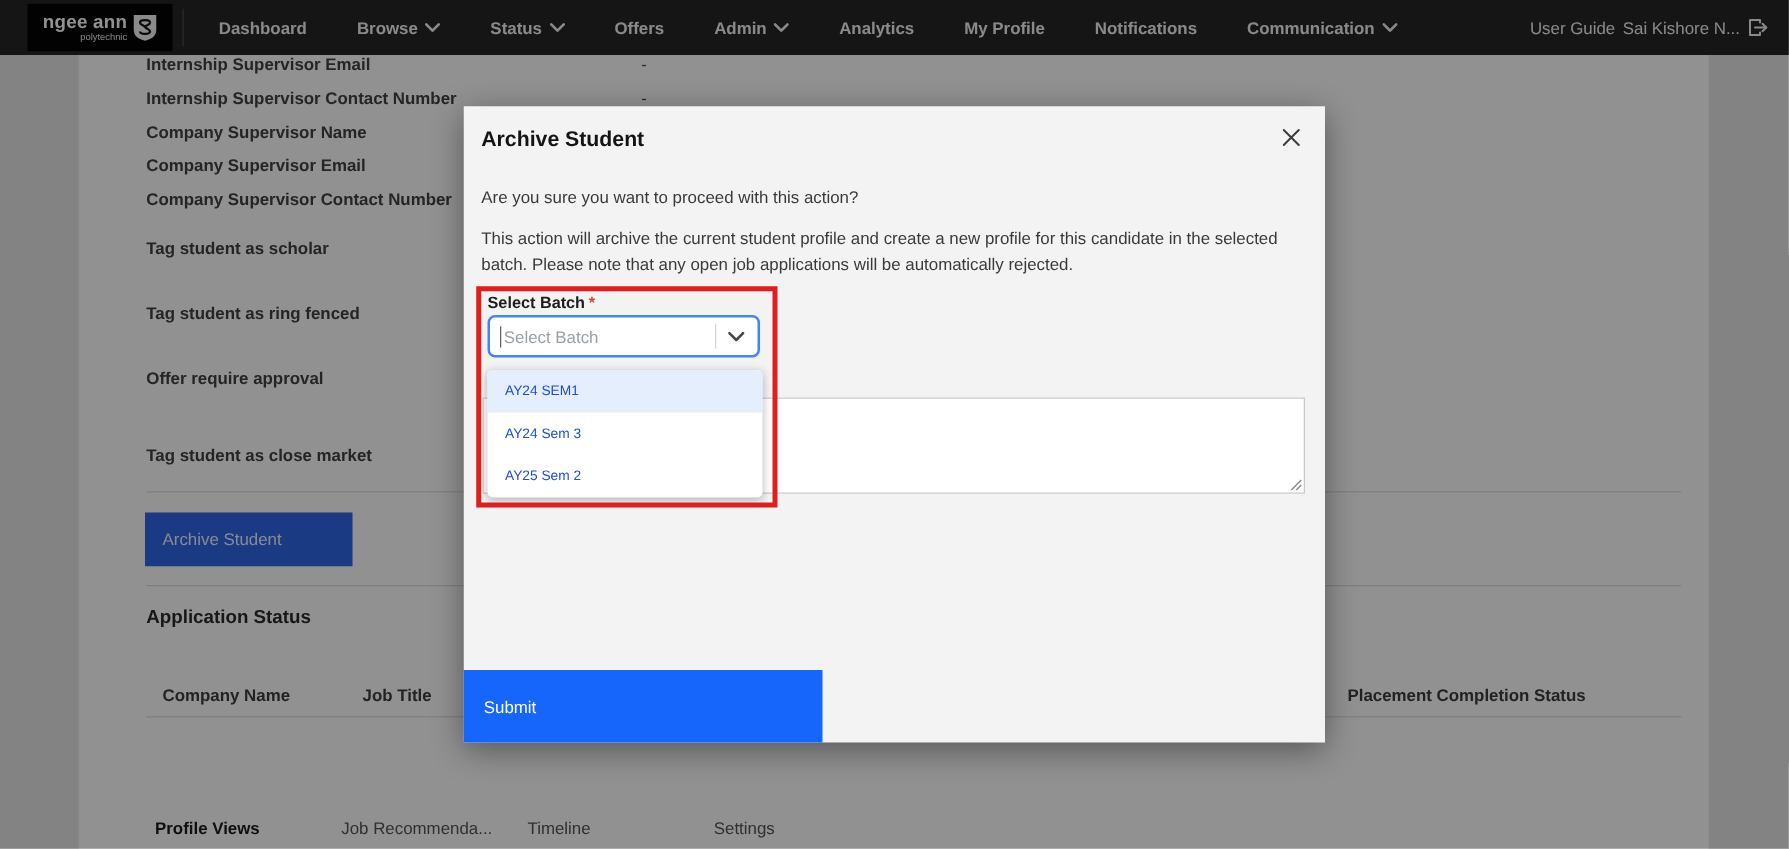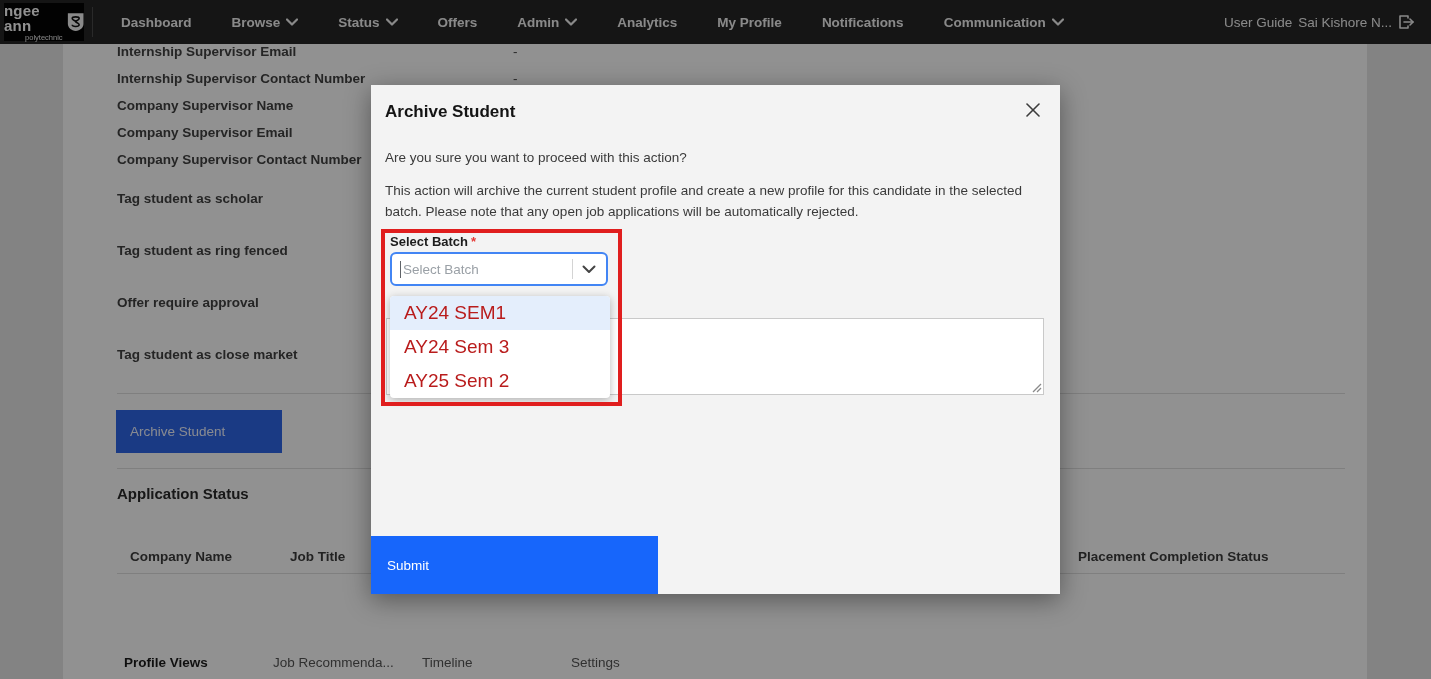--- a/index.html
+++ b/index.html
@@ -2,21 +2,21 @@
 <html><head>
 <meta charset="utf-8">
 <style>
   * { margin:0; padding:0; box-sizing:border-box; }
   html,body { width:1431px; height:679px; overflow:hidden;
     font-family:"Liberation Sans", sans-serif; background:#e7e7e7; }
 
   
   .topnav { position:absolute; left:0; top:0; width:1431px; height:44px;
     background:#262626; display:flex; align-items:center; z-index:1; }
-  .logo { width:80px; height:38px; background:#050505; margin-left:4px;
+  .logo { width:116px; height:38px; background:#050505; margin-left:22px;
     display:flex; align-items:center; justify-content:center; gap:4px; cursor:pointer; }
   .logo-text { display:flex; flex-direction:column; align-items:flex-end; line-height:1; }
   .logo-main { color:#fff; font-weight:bold; font-size:15px; letter-spacing:.2px; }
   .logo-sub { color:#e8e8e8; font-size:7.5px; margin-top:1px; }
   .nav-sep { width:1px; height:30px; background:#4a4a4a; margin-left:8px; }
   .nav-items { display:flex; align-items:center; margin-left:28px; }
   .nav-item { display:flex; align-items:center; gap:6px; color:#f1f1f1;
     font-size:13.5px; font-weight:bold; margin-right:40px; cursor:pointer; white-space:nowrap; }
   .nav-right { margin-left:auto; display:flex; align-items:center; gap:6px;
     margin-right:16px; color:#f1f1f1; font-size:13.5px; }
@@ -65,21 +65,21 @@
   .sel-chev polyline { fill:none; stroke:#444; stroke-width:2; stroke-linecap:round; stroke-linejoin:round; }
   .comments { position:absolute; left:15px; top:233px; width:658px; height:77px;
     background:#fff; border:1px solid #c9c9c9; resize:none; z-index:1;
     font-family:"Liberation Sans",sans-serif; font-size:13px; padding:6px; }
   .resize-grip { position:absolute; left:659px; top:296px; z-index:2; pointer-events:none; }
   .resize-grip line { stroke:#8a8a8a; stroke-width:1.2; }
   .dropdown { position:absolute; left:19px; top:211px; width:220px; height:102px;
     background:#fff; border-radius:4px; box-shadow:0 2px 8px rgba(0,0,0,.28);
     overflow:hidden; z-index:3; }
   .opt { height:34px; display:flex; align-items:center; padding-left:14px;
-    font-size:19px; color:#b91c1c; cursor:pointer; }
+    font-size:11px; color:#1d4ed8; cursor:pointer; }
   .opt.hl { background:#e4eefc; }
   .modal-footer { position:absolute; left:0; top:451px; width:689px; height:58px;
     display:flex; z-index:4; }
   .btn { border:none; color:#fff; font-size:13.5px; text-align:left;
     padding-left:16px; cursor:pointer; font-family:"Liberation Sans",sans-serif; }
   .btn-cancel { width:344px; background:#383838; }
   .btn-submit { width:287px; background:#1766fb; }
 
   
   .anno { position:absolute; left:381px; top:229px; width:241px; height:177px;
@@ -163,21 +163,21 @@
   <span class="abs dash-val" style="left:450px; top:0px;">-</span>
   <span class="abs f-label" style="left:54px; top:27px;">Internship Supervisor Contact Number</span>
   <span class="abs dash-val" style="left:450px; top:27px;">-</span>
   <span class="abs f-label" style="left:54px; top:54px;">Company Supervisor Name</span>
   <span class="abs f-label" style="left:54px; top:81px;">Company Supervisor Email</span>
   <span class="abs f-label" style="left:54px; top:108px;">Company Supervisor Contact Number</span>
 
   <span class="abs f-label" style="left:54px; top:147px;">Tag student as scholar</span>
   <span class="abs f-label" style="left:54px; top:199px;">Tag student as ring fenced</span>
   <span class="abs f-label" style="left:54px; top:251px;">Offer require approval</span>
-  <span class="abs f-label" style="left:54px; top:303px;text-align:right;">Tag student as close market</span>
+  <span class="abs f-label" style="left:54px; top:313px;text-align:right;">Tag student as close market</span>
 
   <div class="abs divider" style="left:54px; top:349px; width:1228px;"></div>
   <button class="archive-btn">Archive Student</button>
   <div class="abs divider" style="left:54px; top:424px; width:1228px;"></div>
 
   <span class="abs section-h" style="left:54px; top:441px;">Application Status</span>
 
   <span class="abs th" style="left:67px; top:505px;">Company Name</span>
   <span class="abs th" style="left:227px; top:505px;">Job Title</span>
   <span class="abs th" style="left:1015px; top:505px;">Placement Completion Status</span>

